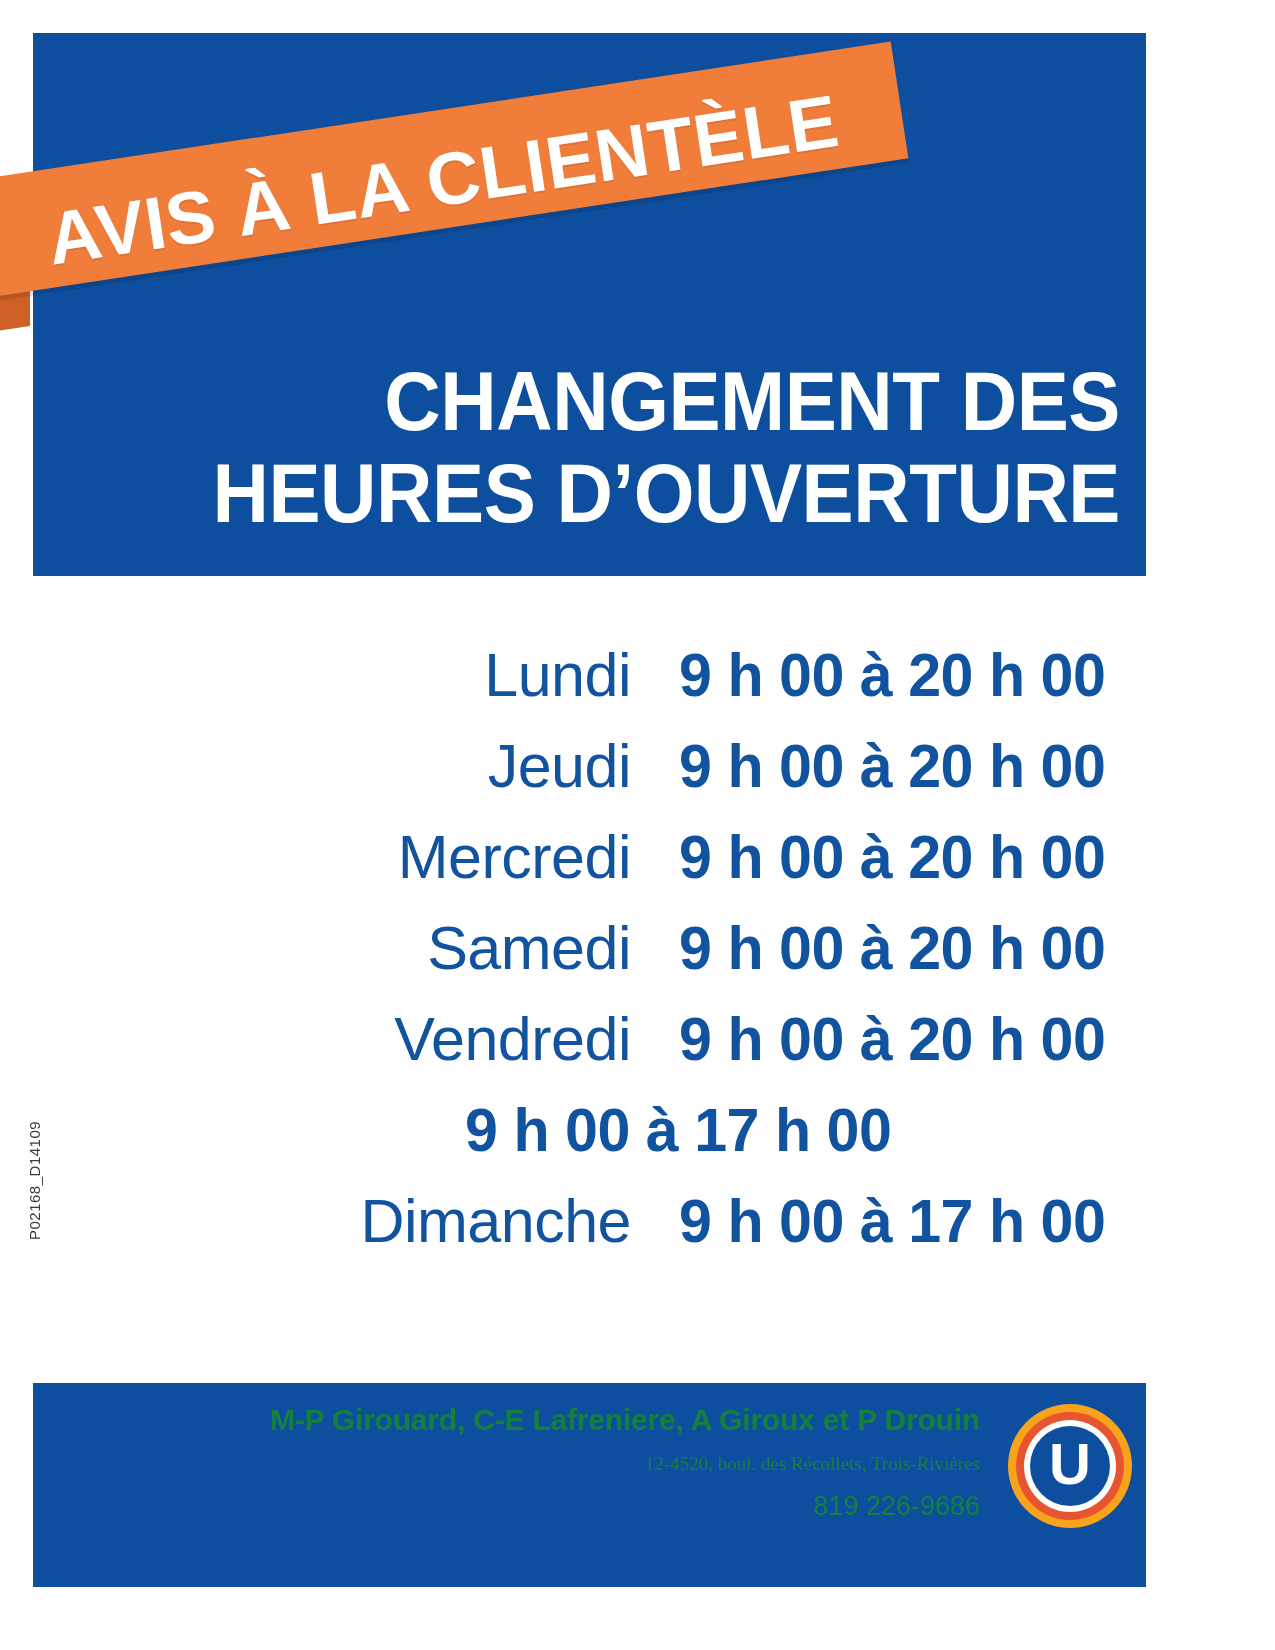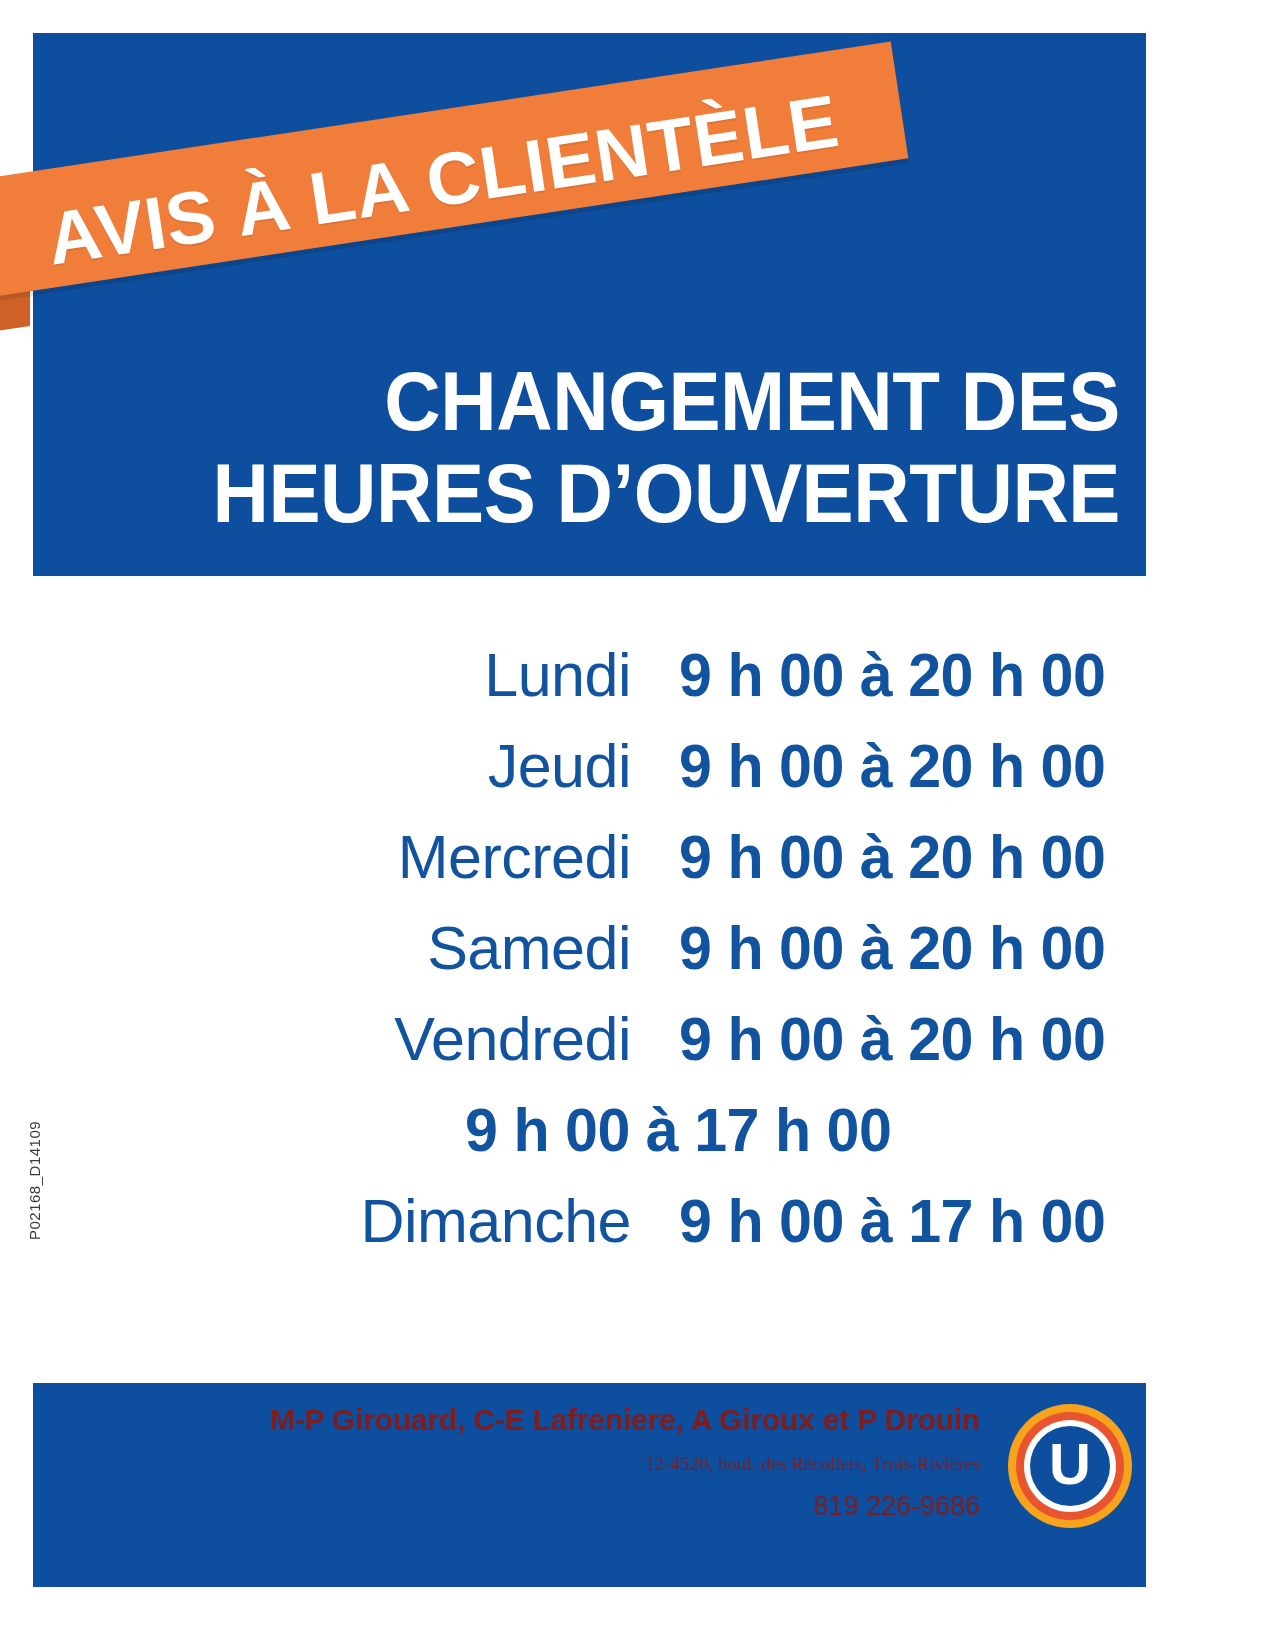--- a/index.html
+++ b/index.html
@@ -148,21 +148,21 @@
     width: 1113px;
     height: 204px;
     background: #0d4f9e;
   }
   .footer-text {
     position: absolute;
     left: 120px;
     top: 1397px;
     width: 860px;
     text-align: right;
-    color: #7f1d1d;
+    color: #15803d;
   }
   .footer-line1 {
     font-size: 30px;
     font-weight: 700;
     line-height: 46px;
     font-family: "Liberation Sans", sans-serif;
     letter-spacing: -0.2px;
   }
   .footer-line2 {
     font-size: 19px;

